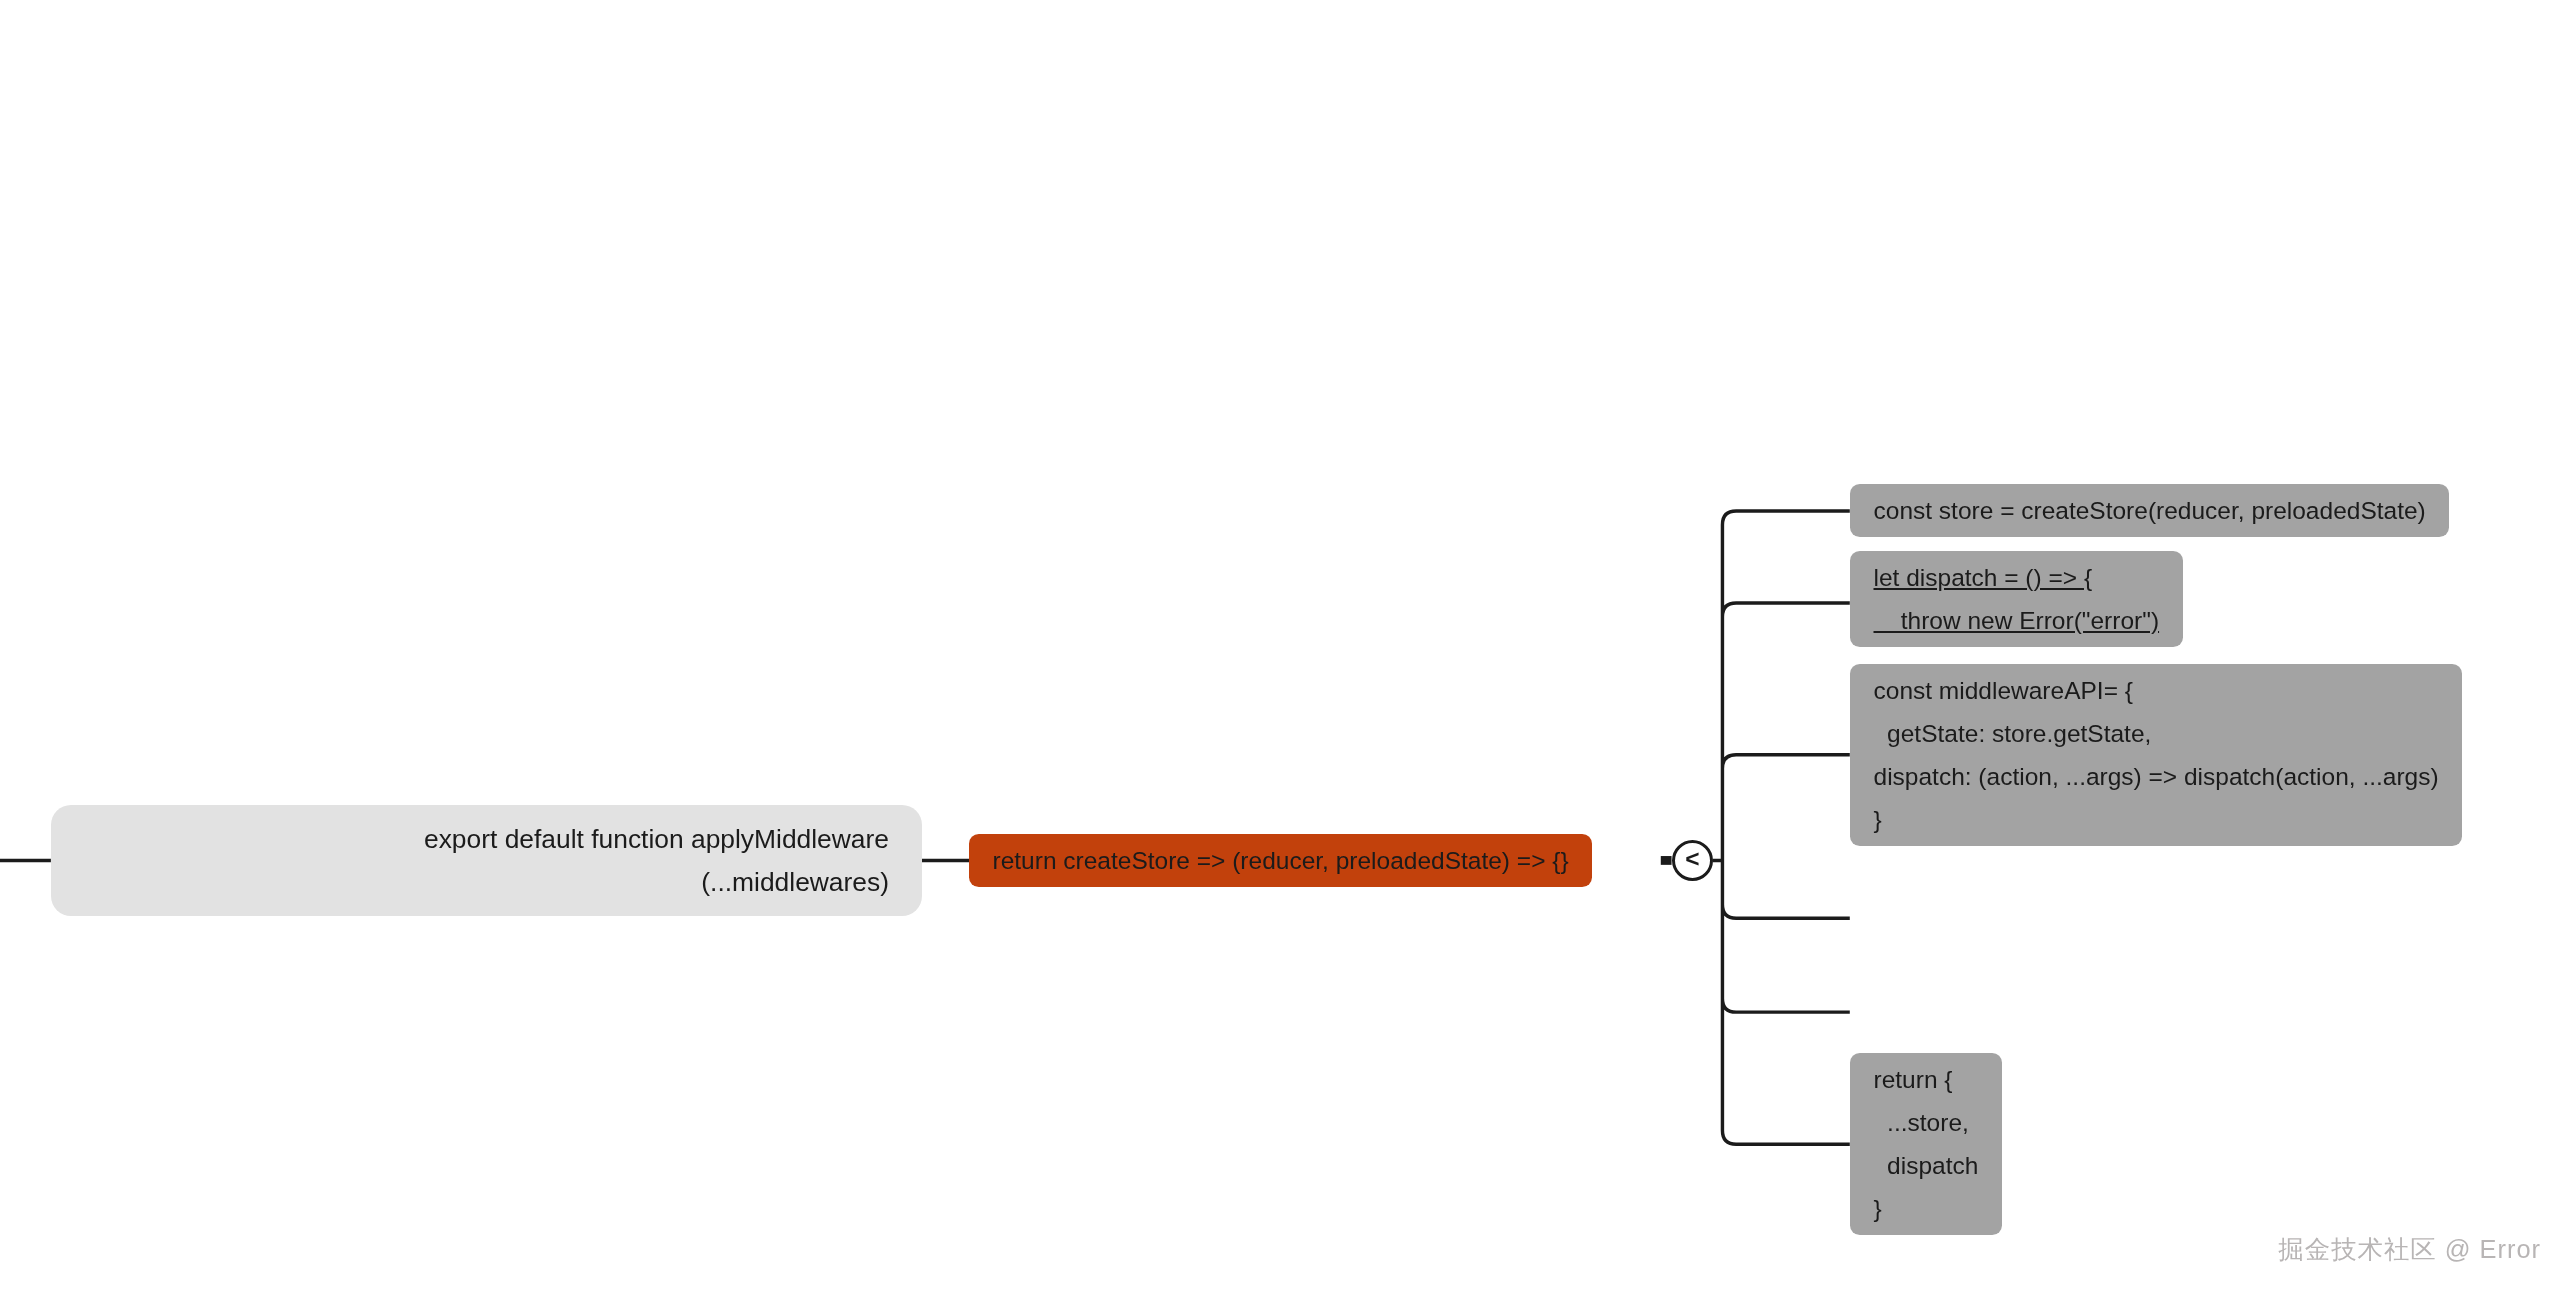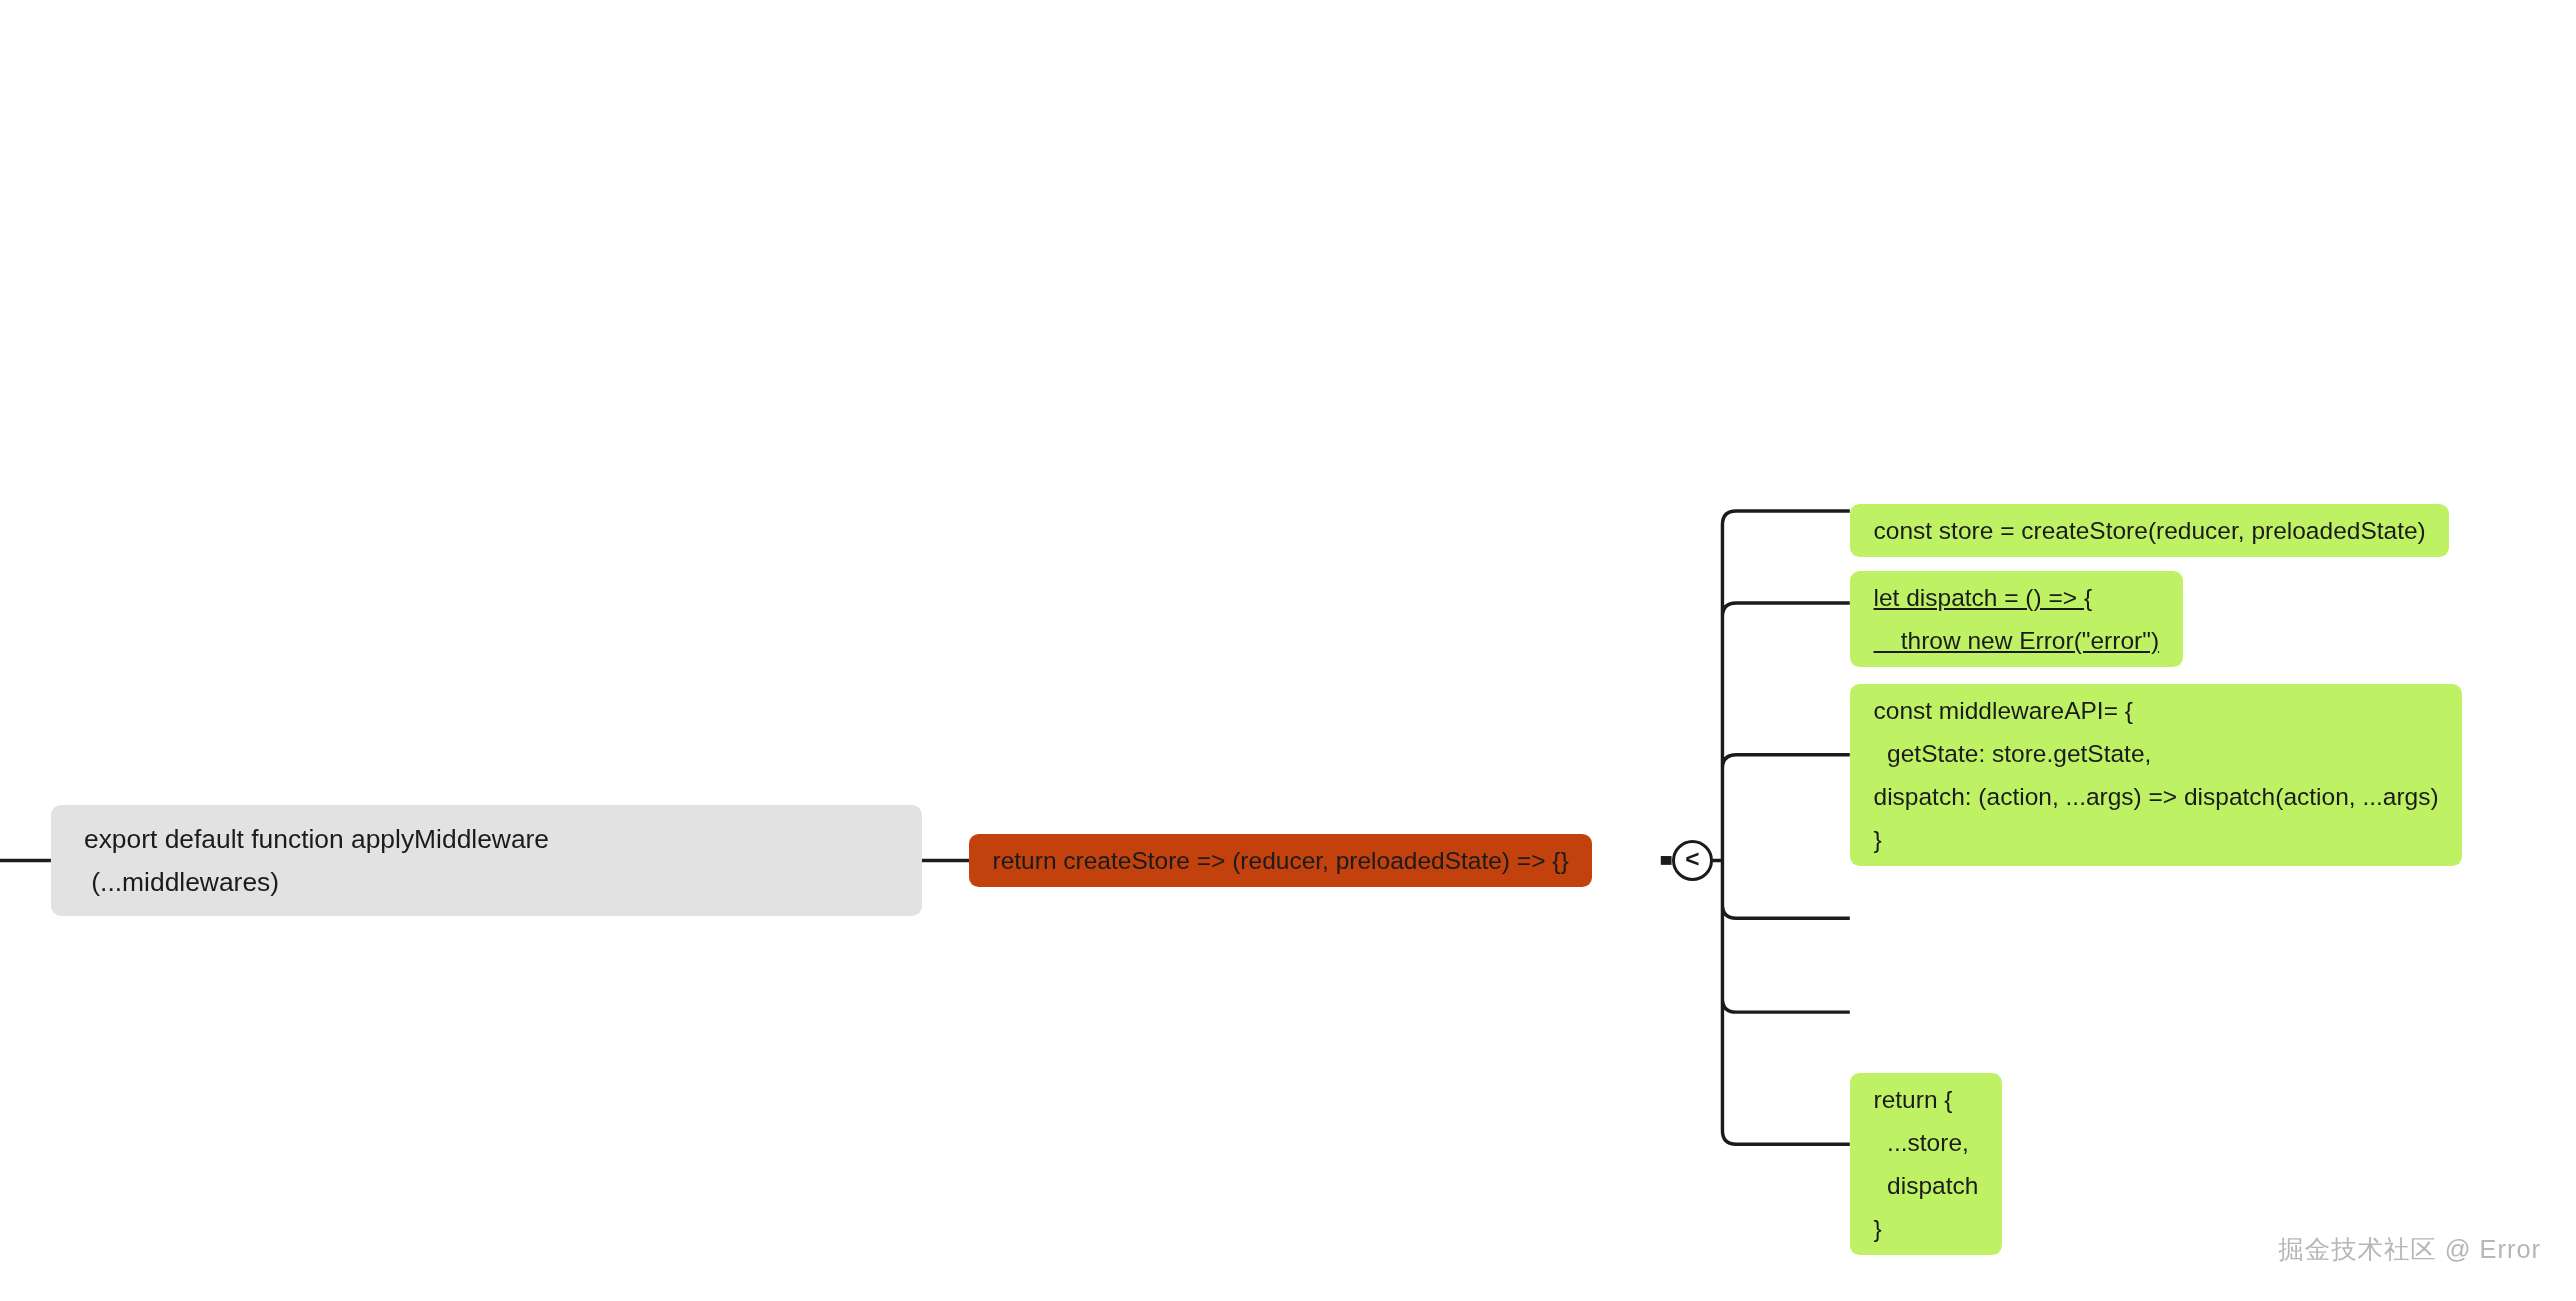--- a/index.html
+++ b/index.html
@@ -27,30 +27,30 @@
     padding: 4.9px 23.5px;
     border-radius: 9.8px;
     box-sizing: border-box;
   }
   .node-root {
     left: 51px; top: 805px;
     width: 871px;
     background: #e2e2e2;
     font-size: 26.4px;
     padding: 12.7px 33px;
-    border-radius: 10px;
+    border-radius: 20px;
+    text-align: right;
   }
   .node-center {
     left: 969px; top: 834px;
     background: #c2410c;
   }
   .node-child {
     left: 1850px;
-    background: #bef264;
-    margin-top: 20px;
+    background: #a3a3a3;
   }
   #child-0 { top: 484px; }
   #child-1 { top: 551px; text-decoration: underline; }
   #child-2 { top: 664px; }
   #child-3 { top: 870px; }
   #child-4 { top: 986px; }
   #child-5 { top: 1053px; }
   #collapse-btn {
     position: absolute;
     z-index: 3;

